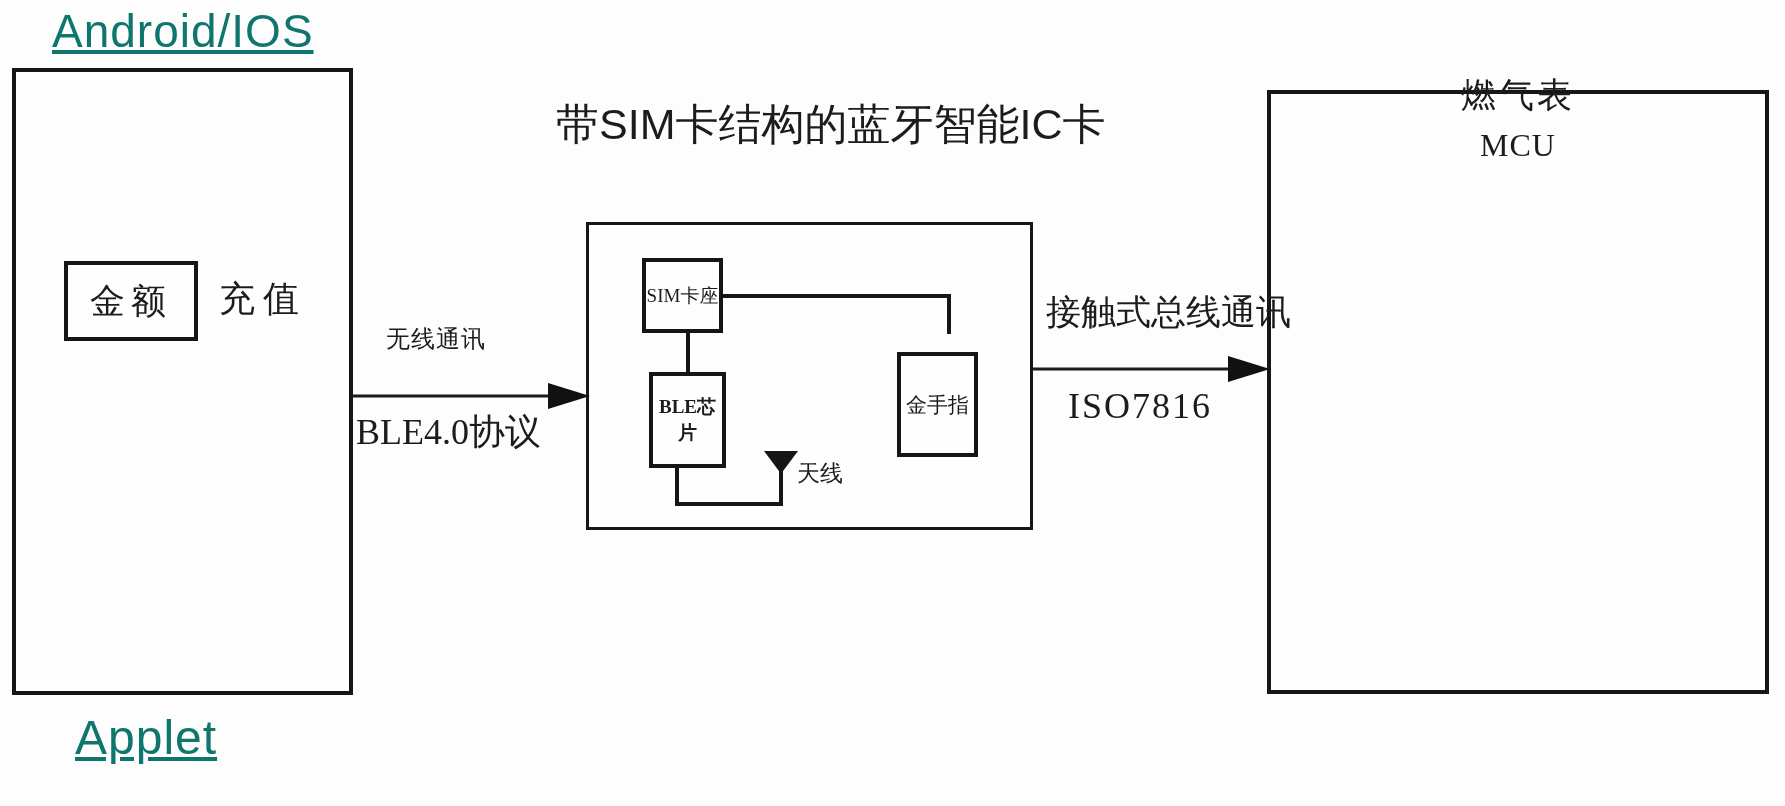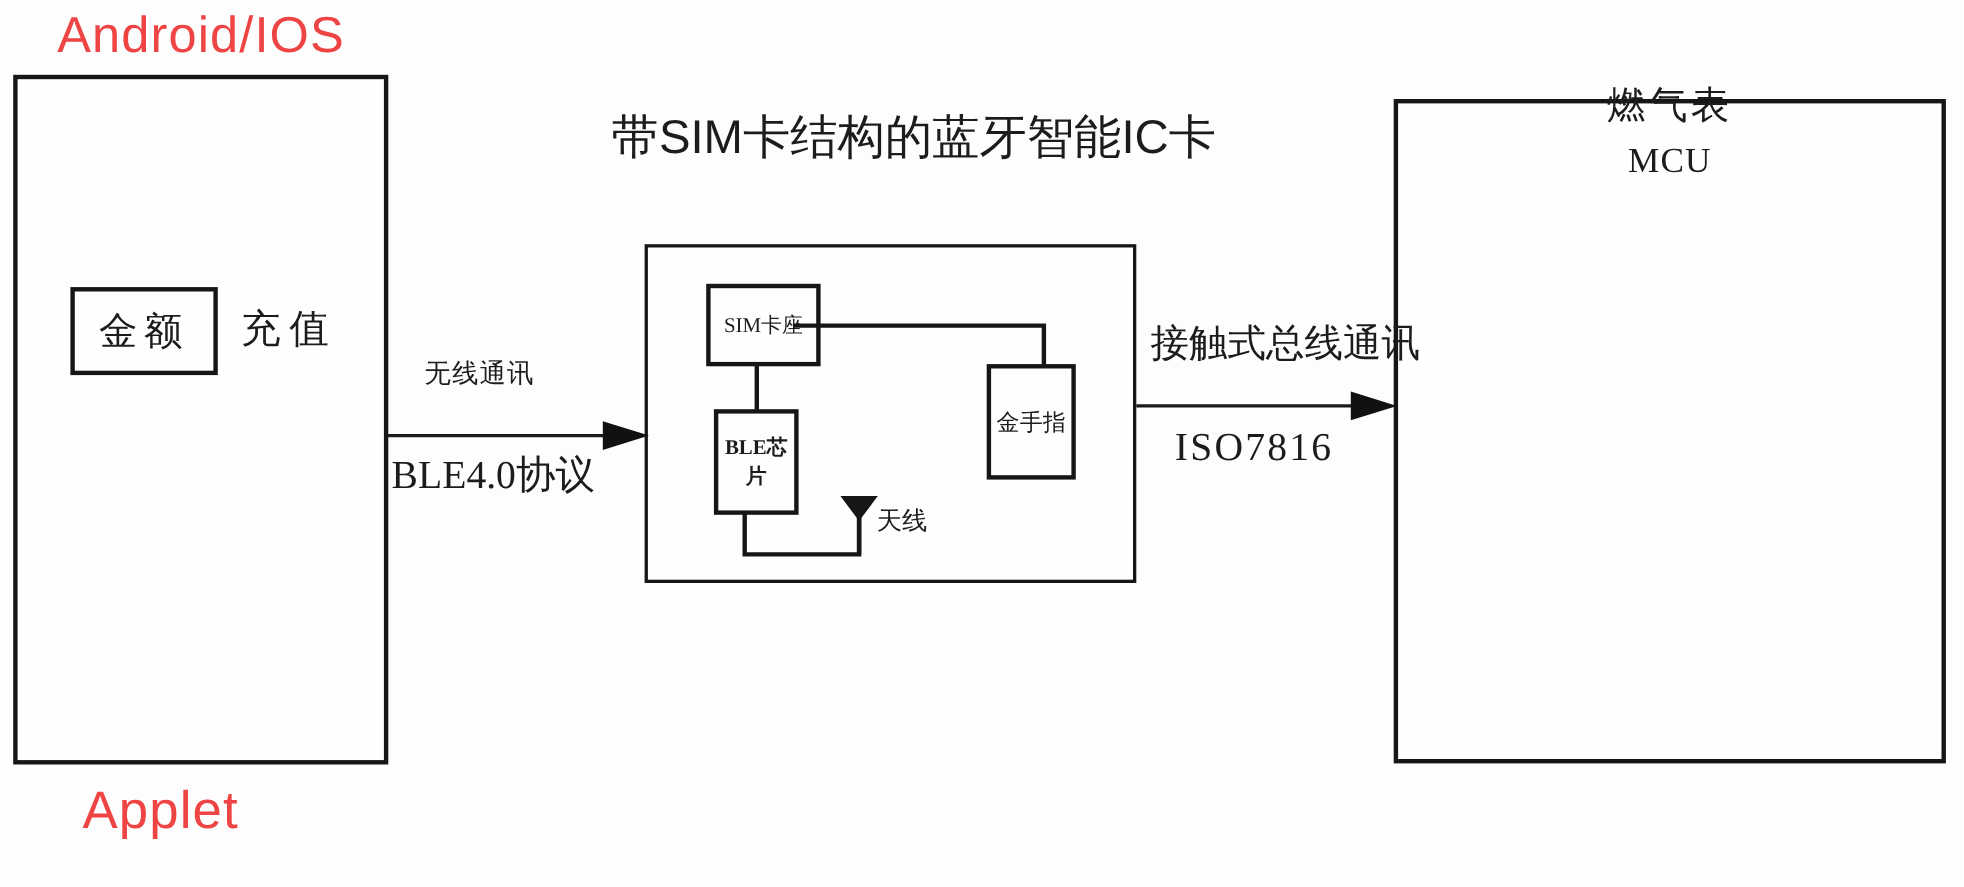--- a/index.html
+++ b/index.html
@@ -14,44 +14,45 @@
   }
   .abs { position: absolute; white-space: nowrap; }
   .box {
     position: absolute;
     border: 4px solid #161616;
     background: #fefefe;
     box-sizing: border-box;
   }
   .en-label {
     font-family: "Liberation Sans", sans-serif;
-    color: #ef4444;
+    color: #0f766e;
+    text-decoration: underline;
   }
   .cjk { font-family: "Liberation Serif", serif; }
   .centered-text {
     display: flex;
     align-items: center;
     justify-content: center;
     text-align: center;
   }
   .wires { position: absolute; left: 0; top: 0; pointer-events: none; }
 
   
   .phone-os-label   { left: 52px;  top: 4px;   font-size: 46px; letter-spacing: 1px; }
   .phone-box        { left: 12px;  top: 68px;  width: 341px; height: 627px; }
   .amount-box       { left: 64px;  top: 261px; width: 134px; height: 80px; font-size: 35px; letter-spacing: 6px; }
   .recharge-label   { left: 219px; top: 275px; font-size: 36px; letter-spacing: 8px; }
   .applet-label     { left: 75px;  top: 710px; font-size: 48px; letter-spacing: 1px; }
 
   
   .card-title       { left: 556px; top: 96px;  font-size: 43px; font-family: "Liberation Sans", sans-serif; }
   .card-box         { left: 586px; top: 222px; width: 447px; height: 308px; border-width: 3px; }
-  .sim-box          { left: 642px; top: 258px; width: 104px;  height: 75px;  font-size: 19px; }
+  .sim-box          { left: 642px; top: 258px; width: 81px;  height: 75px;  font-size: 19px; }
   .ble-box          { left: 649px; top: 372px; width: 77px;  height: 96px;  font-size: 19px; font-weight: bold; }
-  .gold-box         { left: 897px; top: 331px; width: 81px;  height: 105px; font-size: 21px; }
+  .gold-box         { left: 897px; top: 352px; width: 81px;  height: 105px; font-size: 21px; }
   .antenna-label    { left: 797px; top: 458px; font-size: 23px; text-align: center; }
 
   
   .wireless-top     { left: 386px;  top: 323px; font-size: 24px; letter-spacing: 1px; font-family: Liberation Serif, serif; }
   .wireless-bottom  { left: 356px;  top: 408px; font-size: 36px; }
   .contact-top      { left: 1034px; top: 289px; font-size: 35px; margin-left: 12px; }
   .contact-bottom   { left: 1068px; top: 385px; font-size: 36px; letter-spacing: 2px; }
 
   
   .meter-box {

